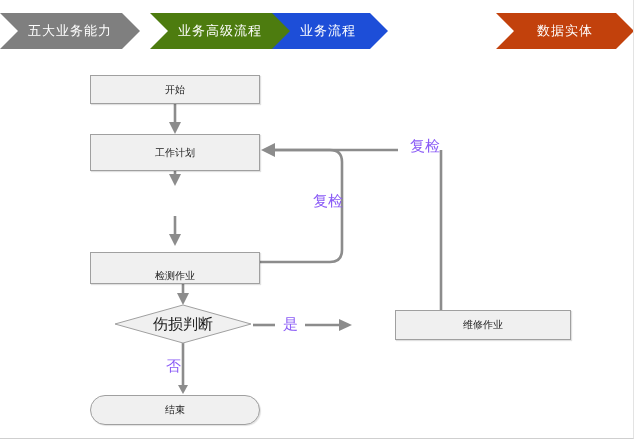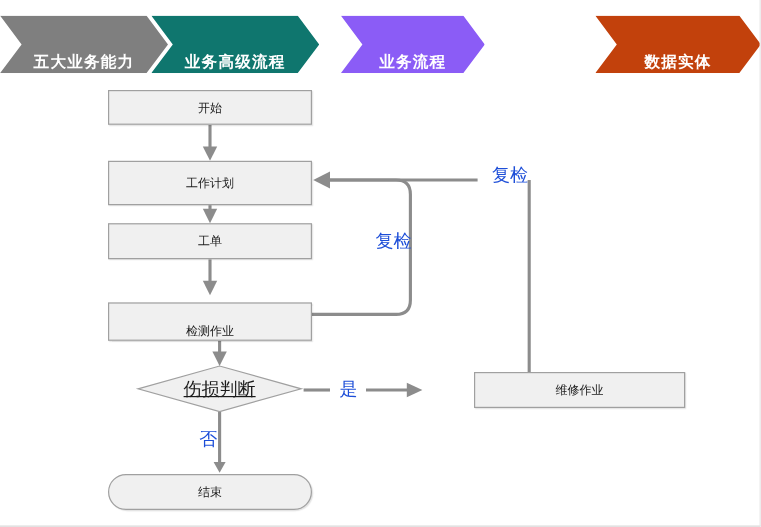--- a/index.html
+++ b/index.html
@@ -25,27 +25,27 @@
   #breadcrumb {
     position: absolute;
     left: 0;
     top: 13px;
     width: 634px;
     height: 36px;
   }
   .chev {
     position: absolute;
     top: 0;
-    height: 48px;
+    height: 36px;
     display: flex;
-    align-items: flex-end;
+    align-items: center;
     justify-content: center;
     color: #ffffff;
     font-size: 13px;
-    font-weight: bold;
+    font-weight: normal;
     letter-spacing: 1px;
     -webkit-clip-path: polygon(0 0, calc(100% - 18px) 0, 100% 50%, calc(100% - 18px) 100%, 0 100%, 18px 50%);
     clip-path: polygon(0 0, calc(100% - 18px) 0, 100% 50%, calc(100% - 18px) 100%, 0 100%, 18px 50%);
   }
 
   
   #flow {
     position: absolute;
     left: 0;
     top: 0;
@@ -59,21 +59,21 @@
     border: 1px solid #a0a0a0;
     display: flex;
     align-items: center;
     justify-content: center;
     color: #1a1a1a;
     font-size: 10px;
     box-shadow: 1px 1px 1px rgba(0,0,0,0.12);
   }
   .edge-label {
     position: absolute;
-    color: #1d4ed8;
+    color: #8b5cf6;
     font-size: 15px;
     white-space: nowrap;
   }
   svg.wires {
     position: absolute;
     left: 0;
     top: 0;
     width: 634px;
     height: 439px;
     pointer-events: none;
@@ -106,24 +106,24 @@
 </style>
 </head>
 <body>
 
 <div id="page">
 
   <div id="breadcrumb">
       <div class="chev" style="left: 0px; width: 140px; background: rgb(127, 127, 127); z-index: 10;">
         <span>五大业务能力</span>
       </div>
-      <div class="chev" style="left: 126px; width: 140px; background: #0f766e; z-index: 9;">
+      <div class="chev" style="left: 150px; width: 140px; background: #4d7c0f; z-index: 9;">
         <span>业务高级流程</span>
       </div>
-      <div class="chev" style="left: 284px; width: 120px; background: #8b5cf6; z-index: 8;">
+      <div class="chev" style="left: 268px; width: 120px; background: #1d4ed8; z-index: 8;">
         <span>业务流程</span>
       </div>
       <div class="chev" style="left: 496px; width: 138px; background: #c2410c; z-index: 6;">
         <span>数据实体</span>
       </div>
     </div>
 
   <div id="flow">
 
     <svg class="wires" viewBox="0 0 634 439" xmlns="http://www.w3.org/2000/svg">
@@ -157,27 +157,24 @@
     <svg class="wires" viewBox="0 0 634 439" xmlns="http://www.w3.org/2000/svg">
       <polygon class="diamond-shape" points="115,324 183,305 251,324 183,343"></polygon>
     </svg>
 
   <div class="node" style="left: 90px; top: 75px; width: 170px; height: 29px;">
         <span>开始</span>
       </div>
       <div class="node" style="left: 90px; top: 134px; width: 170px; height: 37px;">
         <span>工作计划</span>
       </div>
-      <div class="node" style="left: 90px; top: 186px; width: 170px; height: 30px;">
-        <span>工单</span>
-      </div>
       <div class="node" style="left: 90px; top: 252px; width: 170px; height: 32px; align-items: flex-end;">
         <span>检测作业</span>
       </div>
-      <div class="diamond-label" style="left: 115px; top: 305px; width: 136px; height: 38px; text-decoration: underline;">伤损判断</div>
+      <div class="diamond-label" style="left: 115px; top: 305px; width: 136px; height: 38px;">伤损判断</div>
       <div class="node" style="left: 352px; top: 310px; width: 176px; height: 30px; margin-left: 43px;">
         <span>维修作业</span>
       </div>
       <div class="node" style="left: 90px; top: 395px; width: 170px; height: 30px; border-radius: 15px;">
         <span>结束</span>
       </div>
       <div class="edge-label" style="left: 313px; top: 192px;">复检</div>
       <div class="edge-label" style="left: 410px; top: 137px;">复检</div>
       <div class="edge-label" style="left: 283px; top: 315px;">是</div>
       <div class="edge-label" style="left: 166px; top: 357px;">否</div>

